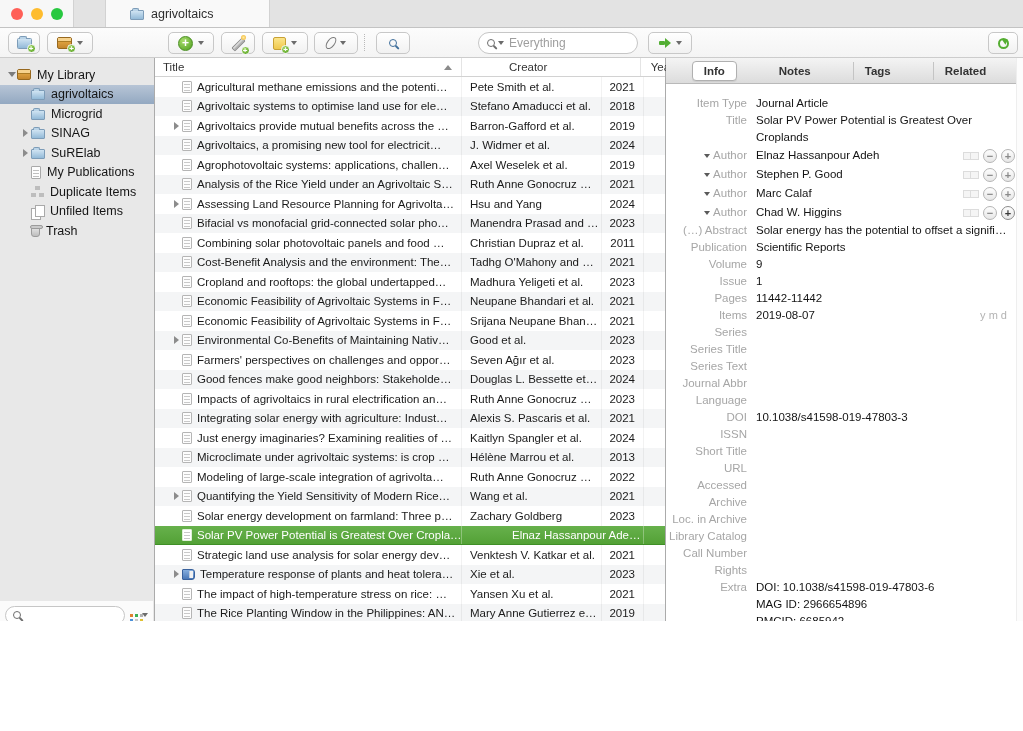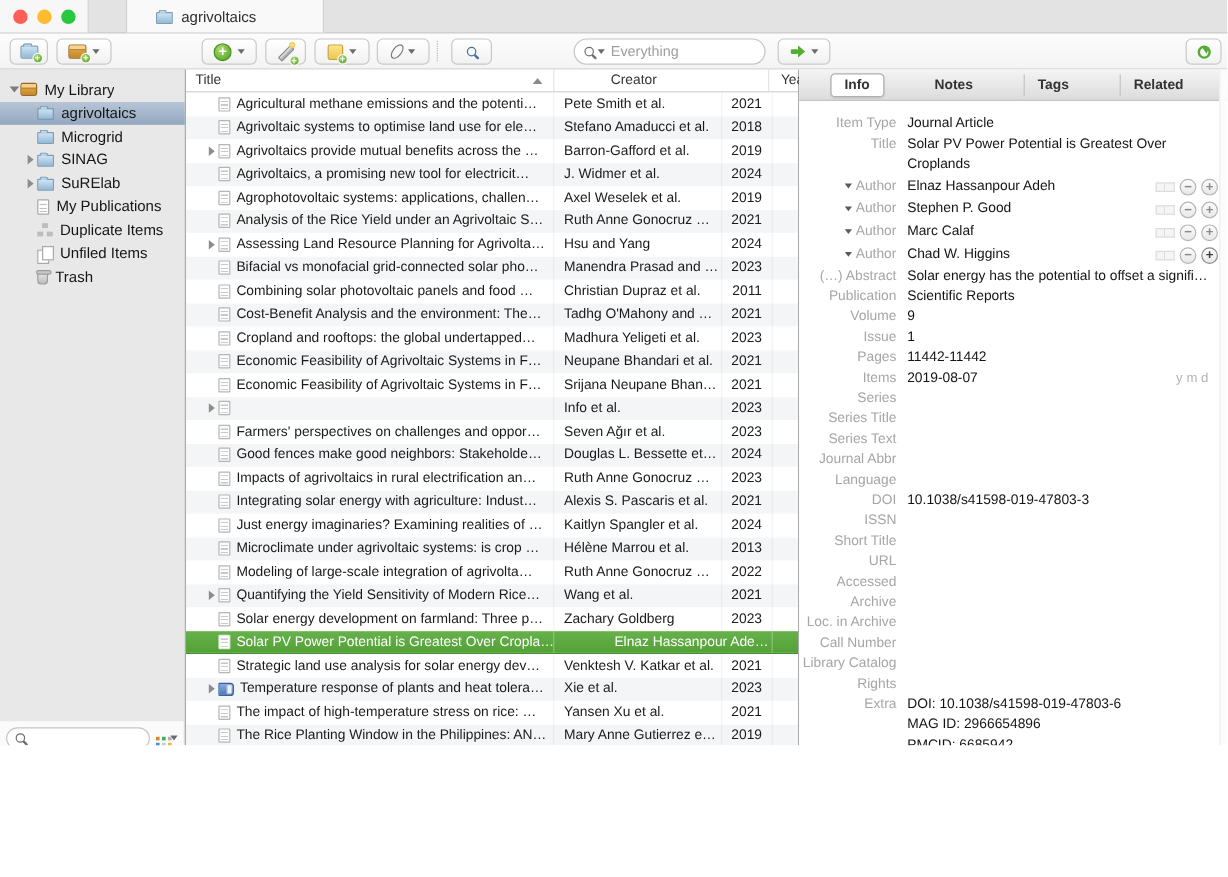--- a/index.html
+++ b/index.html
@@ -404,22 +404,23 @@
             <span class="txt">Economic Feasibility of Agrivoltaic Systems in F…</span>
           </div>
           <div class="cell c-creator">Srijana Neupane Bhan…</div>
           <div class="cell c-year">2021</div>
           <div class="cell c-clip"></div>
         </div>
         <div class="trow stripe">
           <div class="cell c-title">
             <span class="twisty closed"></span>
             <span class="doc-icon"></span>
-          </div>
-          <div class="cell c-creator">Info et al.</div>
+            <span class="txt">Environmental Co-Benefits of Maintaining Nativ…</span>
+          </div>
+          <div class="cell c-creator">Good et al.</div>
           <div class="cell c-year">2023</div>
           <div class="cell c-clip"></div>
         </div>
         <div class="trow">
           <div class="cell c-title">
             <span class="twisty"></span>
             <span class="doc-icon"></span>
             <span class="txt">Farmers' perspectives on challenges and oppor…</span>
           </div>
           <div class="cell c-creator">Seven Ağır et al.</div>
@@ -690,25 +691,25 @@
         </div>
         <div class="frow">
           <div class="flabel">Archive</div>
           <div class="fvalue"></div>
         </div>
         <div class="frow">
           <div class="flabel">Loc. in Archive</div>
           <div class="fvalue"></div>
         </div>
         <div class="frow">
+          <div class="flabel">Library Catalog</div>
+          <div class="fvalue"></div>
+        </div>
+        <div class="frow">
           <div class="flabel">Call Number</div>
-          <div class="fvalue"></div>
-        </div>
-        <div class="frow">
-          <div class="flabel">Library Catalog</div>
           <div class="fvalue"></div>
         </div>
         <div class="frow">
           <div class="flabel">Rights</div>
           <div class="fvalue"></div>
         </div>
         <div class="frow">
           <div class="flabel">Extra</div>
           <div class="fvalue multi">DOI: 10.1038/s41598-019-47803-6
 MAG ID: 2966654896

